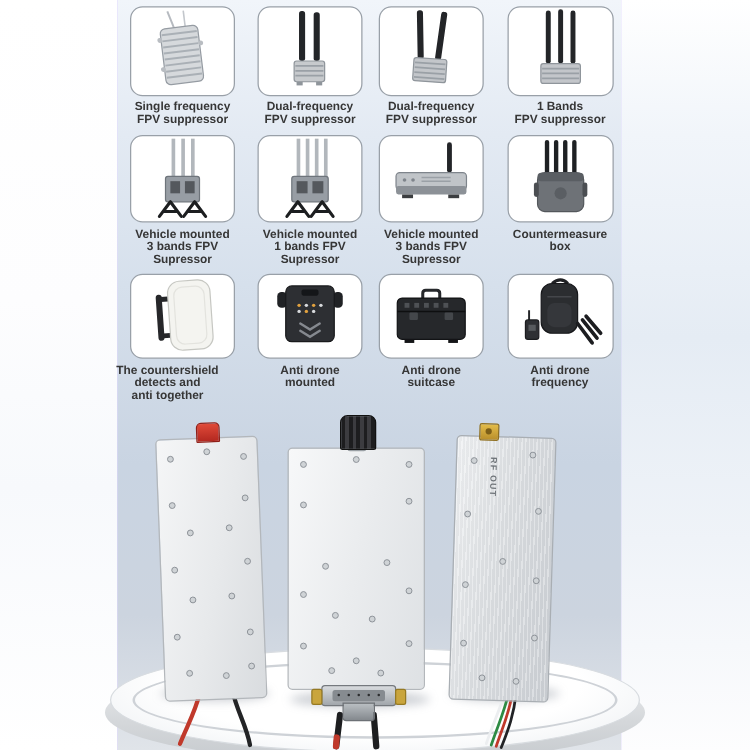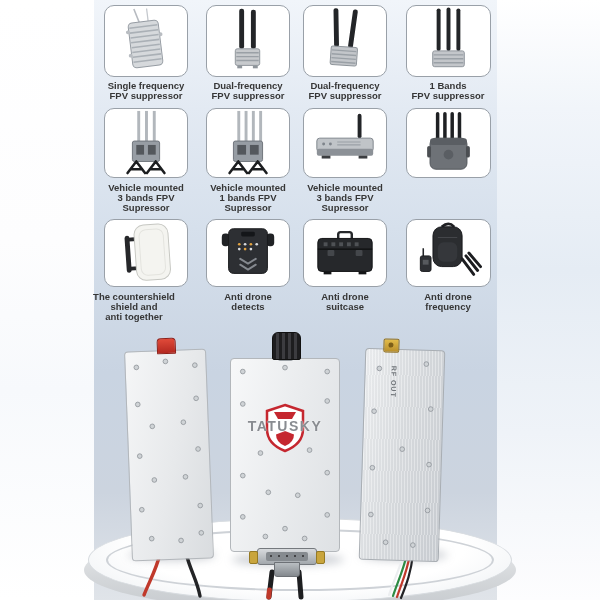--- a/index.html
+++ b/index.html
@@ -203,35 +203,39 @@
         <rect x="36.5" y="3" width="3.6" height="28" rx="1.8" fill="#1e2023"></rect>
         <rect x="44" y="3" width="3.6" height="28" rx="1.8" fill="#1e2023"></rect>
         <rect x="51.5" y="3" width="3.6" height="28" rx="1.8" fill="#1e2023"></rect>
       <rect x="23" y="30" width="38" height="32" rx="6" fill="#6e7277" stroke="#53575b"></rect>
       <rect x="23" y="30" width="38" height="7" rx="3" fill="#5a5e63"></rect>
       <rect x="20" y="38" width="4" height="12" rx="2" fill="#4b4e52"></rect>
         <rect x="60" y="38" width="4" height="12" rx="2" fill="#4b4e52"></rect>
       <circle cx="42" cy="47" r="5" fill="#5a5e63"></circle>
     </svg>
   </div>
+  <div class="caption" style="left:390px;top:183px;">
+    <div>Countermeasure</div>
+    <div>box</div>
+  </div>
 
   <div class="card" style="left:104px;top:219px;width:84px;height:68px;">
     <svg viewBox="0 0 84 68">
       <g transform="rotate(-4 42 34)">
         <rect x="21" y="15" width="5" height="38" rx="2.5" fill="#26272a"></rect>
         <rect x="25" y="17" width="9" height="4" fill="#26272a"></rect>
           <rect x="25" y="47" width="9" height="4" fill="#26272a"></rect>
         <rect x="31" y="5" width="35" height="57" rx="10" fill="#f4f4f0" stroke="#c6c7c2"></rect>
         <rect x="36" y="10" width="25" height="47" rx="7" fill="none" stroke="#e3e3de"></rect>
       </g>
     </svg>
   </div>
   <div class="caption" style="left:76px;top:292px;">
     <div>The countershield</div>
-    <div>shield and</div>
+    <div>detects and</div>
     <div>anti together</div>
   </div>
 
   <div class="card" style="left:206px;top:219px;width:84px;height:68px;">
     <svg viewBox="0 0 84 68">
       <rect x="15" y="14" width="8" height="13" rx="3.5" fill="#202225"></rect>
         <rect x="61" y="14" width="8" height="13" rx="3.5" fill="#202225"></rect>
       <rect x="22" y="9" width="40" height="46" rx="5" fill="#2d2f33" stroke="#191a1c"></rect>
       <rect x="35" y="12" width="14" height="5" rx="1.5" fill="#141619"></rect>
       <circle cx="33" cy="25" r="1.4" fill="#e2a23f"></circle>
@@ -240,21 +244,21 @@
         <circle cx="51" cy="25" r="1.4" fill="#d8dadd"></circle>
       <circle cx="33" cy="30" r="1.4" fill="#d8dadd"></circle>
         <circle cx="39" cy="30" r="1.4" fill="#e2a23f"></circle>
         <circle cx="45" cy="30" r="1.4" fill="#d8dadd"></circle>
       <path d="M34 40 l8 5 8 -5" stroke="#85898f" stroke-width="2" fill="none" stroke-linecap="round"></path>
       <path d="M34 46 l8 5 8 -5" stroke="#85898f" stroke-width="2" fill="none" stroke-linecap="round"></path>
     </svg>
   </div>
   <div class="caption" style="left:190px;top:292px;">
     <div>Anti drone</div>
-    <div>detects</div>
+    <div>mounted</div>
   </div>
 
   <div class="card" style="left:303px;top:219px;width:84px;height:68px;">
     <svg viewBox="0 0 84 68">
       <path d="M35 19 v-4 q0 -2.5 2.5 -2.5 h9 q2.5 0 2.5 2.5 v4" stroke="#26282b" stroke-width="2.5" fill="none"></path>
       <rect x="14" y="19" width="56" height="34" rx="4" fill="#26282b" stroke="#121315"></rect>
       <path d="M14 30 h56" stroke="#0e0f10" stroke-width="1.2"></path>
       <rect x="20" y="23" width="4" height="4" fill="#4e5155"></rect>
         <rect x="28" y="23" width="4" height="4" fill="#4e5155"></rect>
         <rect x="36" y="23" width="4" height="4" fill="#4e5155"></rect>
@@ -350,28 +354,20 @@
           <circle cx="98" cy="115" r="2.4"></circle>
         <circle cx="38" cy="135" r="2.4"></circle>
           <circle cx="68" cy="138" r="2.4"></circle>
         <circle cx="12" cy="160" r="2.4"></circle>
           <circle cx="98" cy="158" r="2.4"></circle>
         <circle cx="35" cy="180" r="2.4"></circle>
           <circle cx="75" cy="182" r="2.4"></circle>
           <circle cx="55" cy="172" r="2.4"></circle>
       </g>
     </svg>
-    <div class="logo">
-      <svg width="46" height="50" viewBox="0 0 46 50">
-        <path d="M23 2 L41 8 V26 Q41 41 23 48 Q5 41 5 26 V8 Z" fill="#ffffff" stroke="#c5272f" stroke-width="2.5"></path>
-        <path d="M12 9 h22 l-4 7 h-14 z" fill="#c5272f"></path>
-        <path d="M23 28 l9 3.5 q0 8 -9 11.5 q-9 -3.5 -9 -11.5 z" fill="#c5272f"></path>
-      </svg>
-      <div class="brand-text">TATUSKY</div>
-    </div>
     <div class="db9">
       <div class="post-l"></div>
       <div class="post-r"></div>
       <div class="db9-pins">
         <span style="left:4px;"></span>
           <span style="left:12px;"></span>
           <span style="left:20px;"></span>
           <span style="left:28px;"></span>
           <span style="left:36px;"></span>
       </div>

